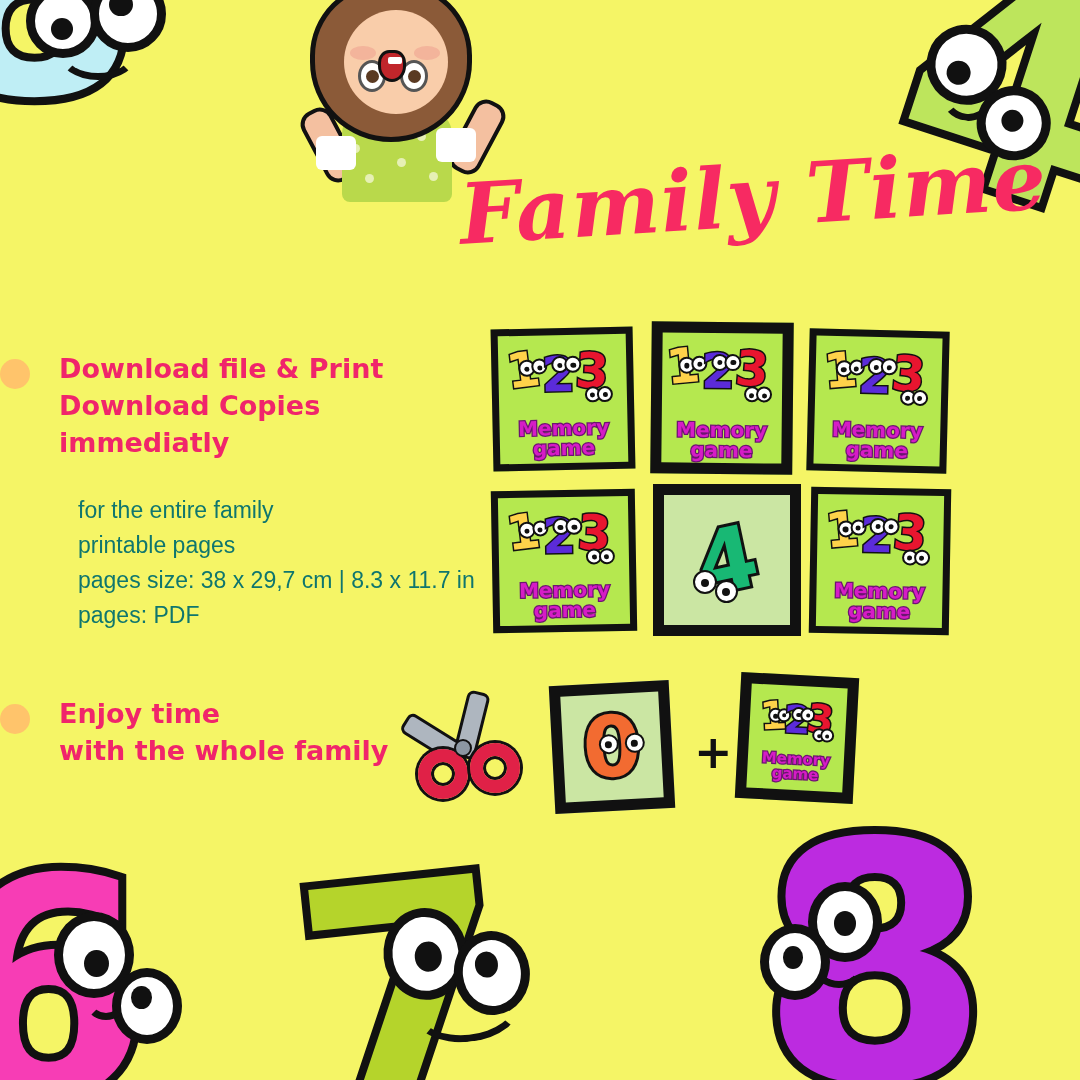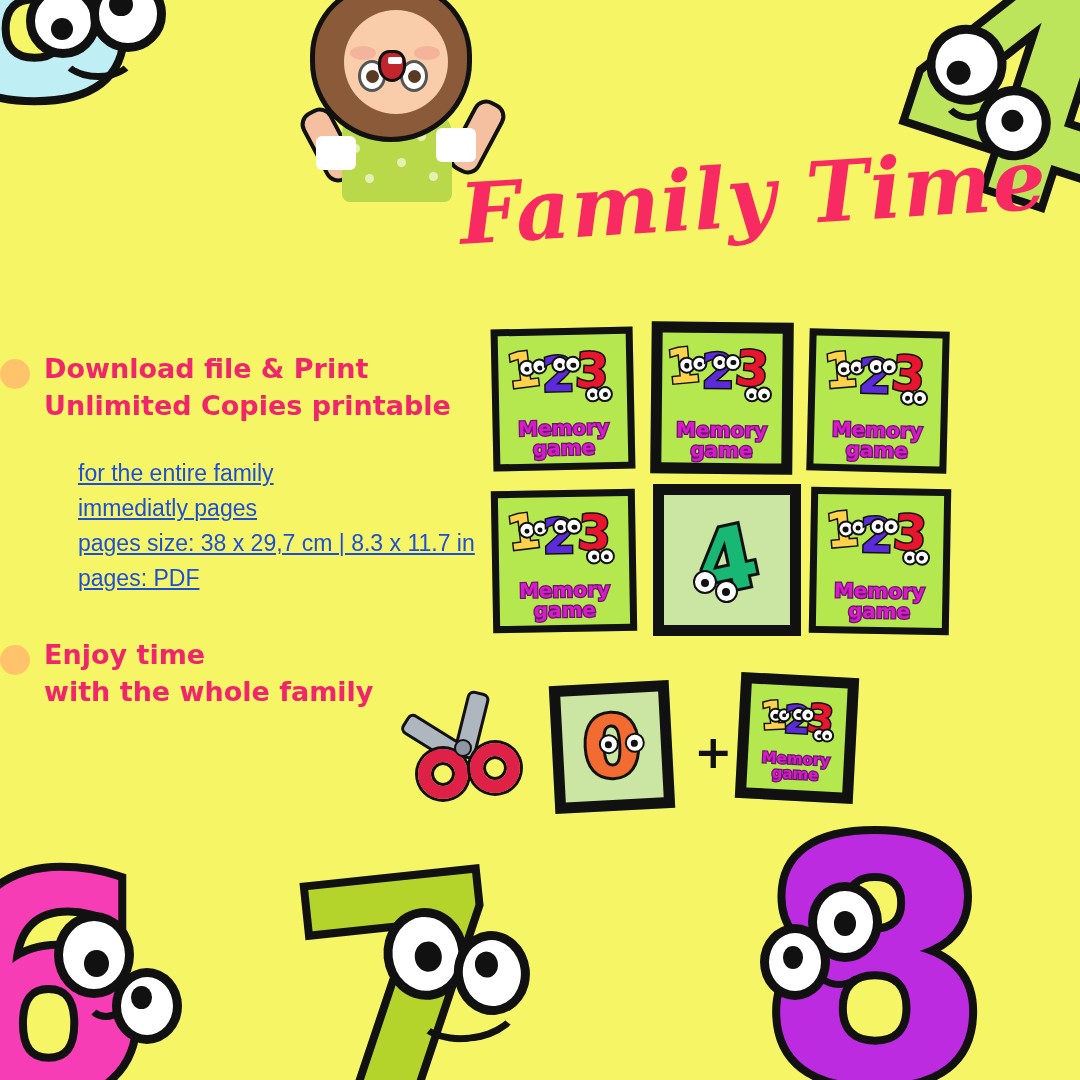--- a/index.html
+++ b/index.html
@@ -19,36 +19,36 @@
     font-style:italic;font-weight:700;
     font-size:84px;line-height:110px;
     letter-spacing:1px;
     white-space:nowrap;
     transform:rotate(-3.5deg);
     transform-origin:left center;
   }
 
   
   #copy{left:0;top:350px;width:480px;}
-  .bullet-row{display:flex;align-items:flex-start;gap:14px;margin-bottom:6px;}
+  .bullet-row{display:flex;align-items:flex-start;gap:29px;margin-bottom:6px;}
   .dot{
     width:30px;height:30px;border-radius:50%;
     background:#FFC46B;flex:0 0 30px;margin-top:9px;
   }
   .bullet-text{
     color:#F0256B;font-weight:700;font-size:27px;line-height:37px;
     font-family:"DejaVu Sans", sans-serif;
   }
   .bullet-text .l2{display:block;}
   #details{margin:32px 0 0 78px;}
   #details div{
-    color:#1d4ed8;font-size:23px;line-height:35px;
-    font-family:"Liberation Sans", sans-serif;font-weight:400;text-decoration:underline;
-  }
-  #enjoy-block{margin-top:40px;}
+    color:#0f766e;font-size:23px;line-height:35px;
+    font-family:"Liberation Sans", sans-serif;font-weight:400;
+  }
+  #enjoy-block{margin-top:62px;}
 
   
   #card-grid{left:488px;top:318px;width:470px;height:318px;}
   .card{position:absolute;box-sizing:border-box;}
   .card .frame{
     position:absolute;inset:0;
     border:7px solid #111;
     background:#B5E84F;
     box-sizing:border-box;
   }
@@ -205,27 +205,27 @@
   </div>
 
   <div class="abs" id="title">Family Time</div>
 
   <div class="abs" id="copy">
 
     <div class="bullet-row">
       <div class="dot"></div>
       <div class="bullet-text">
         <span>Download file &amp; Print</span>
-        <span class="l2">Unlimited Copies printable</span>
+        <span class="l2">Download Copies immediatly</span>
       </div>
     </div>
 
     <div id="details">
       <div>for the entire family</div>
-      <div>immediatly pages</div>
+      <div>printable pages</div>
       <div>pages size:  38 x 29,7 cm | 8.3 x 11.7 in</div>
       <div>pages: PDF</div>
     </div>
 
     <div class="bullet-row" id="enjoy-block">
       <div class="dot"></div>
       <div class="bullet-text">
         <span>Enjoy time</span>
         <span class="l2">with the whole family</span>
       </div>

